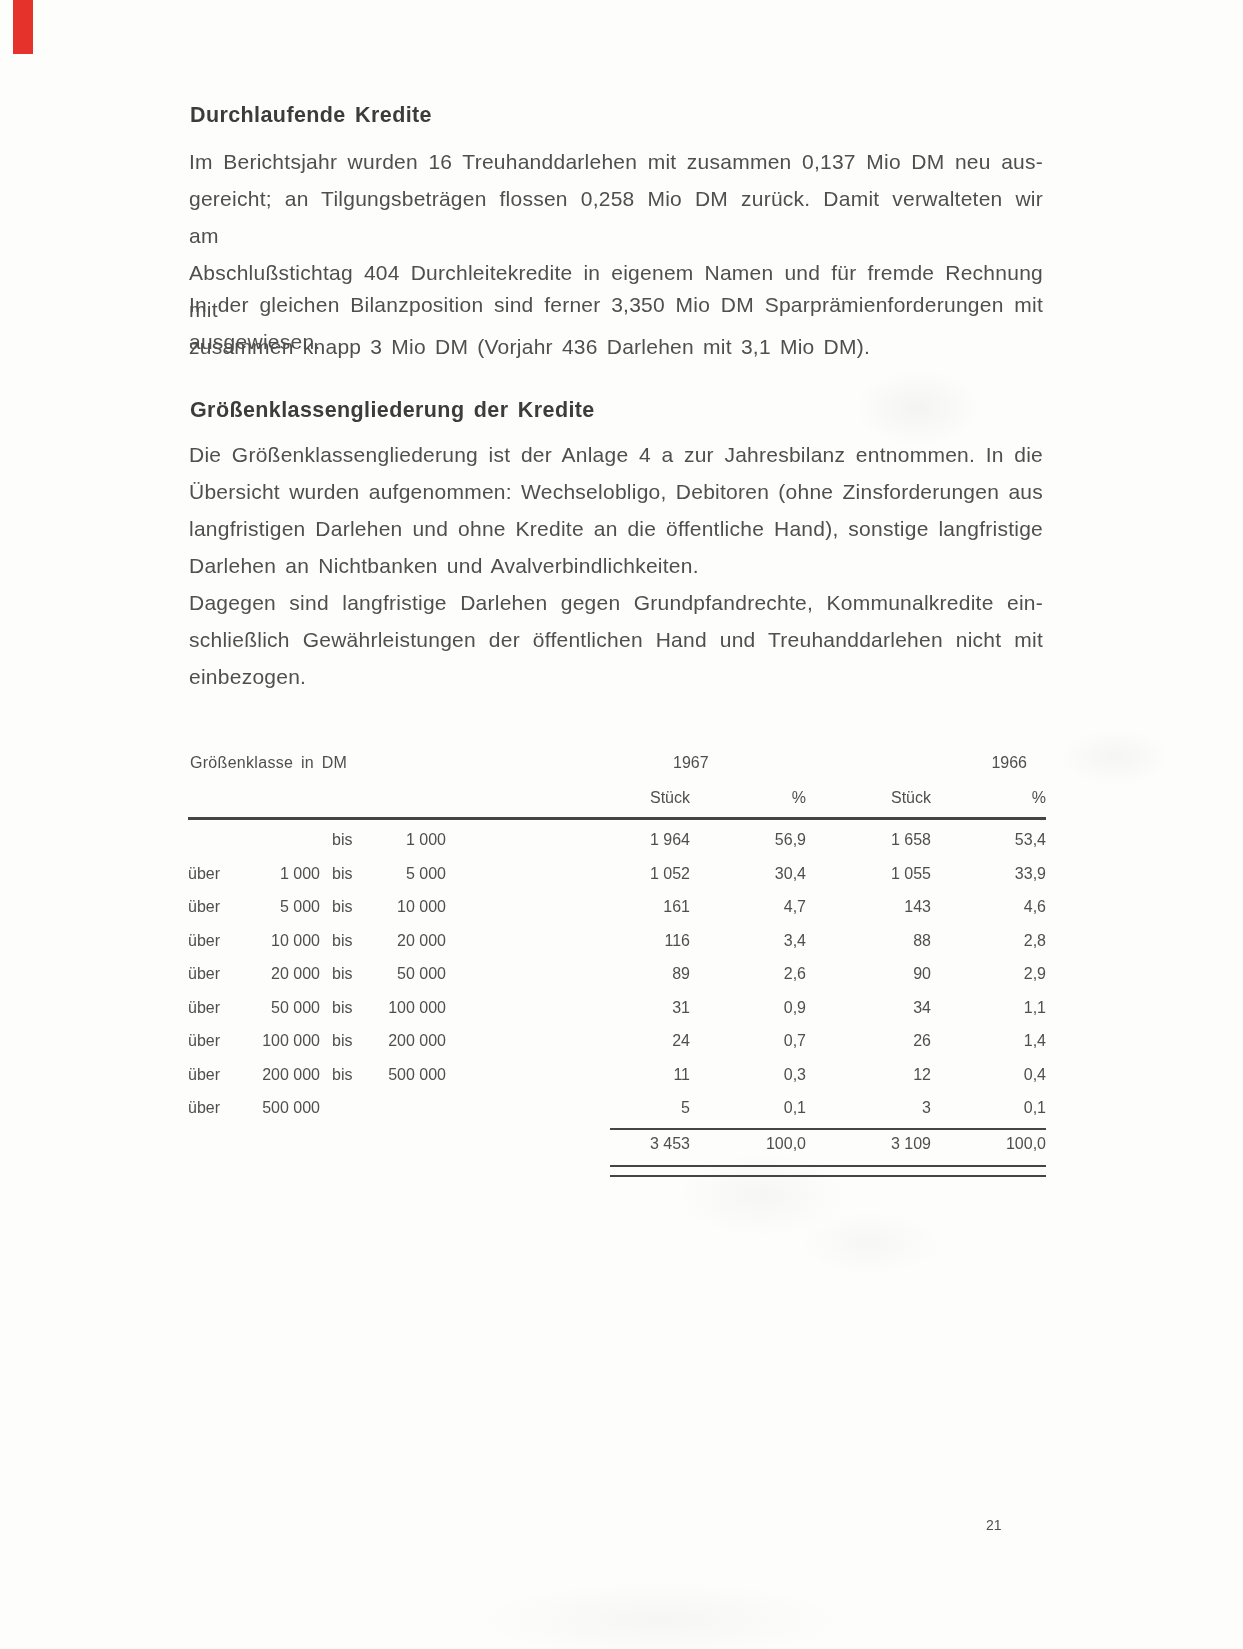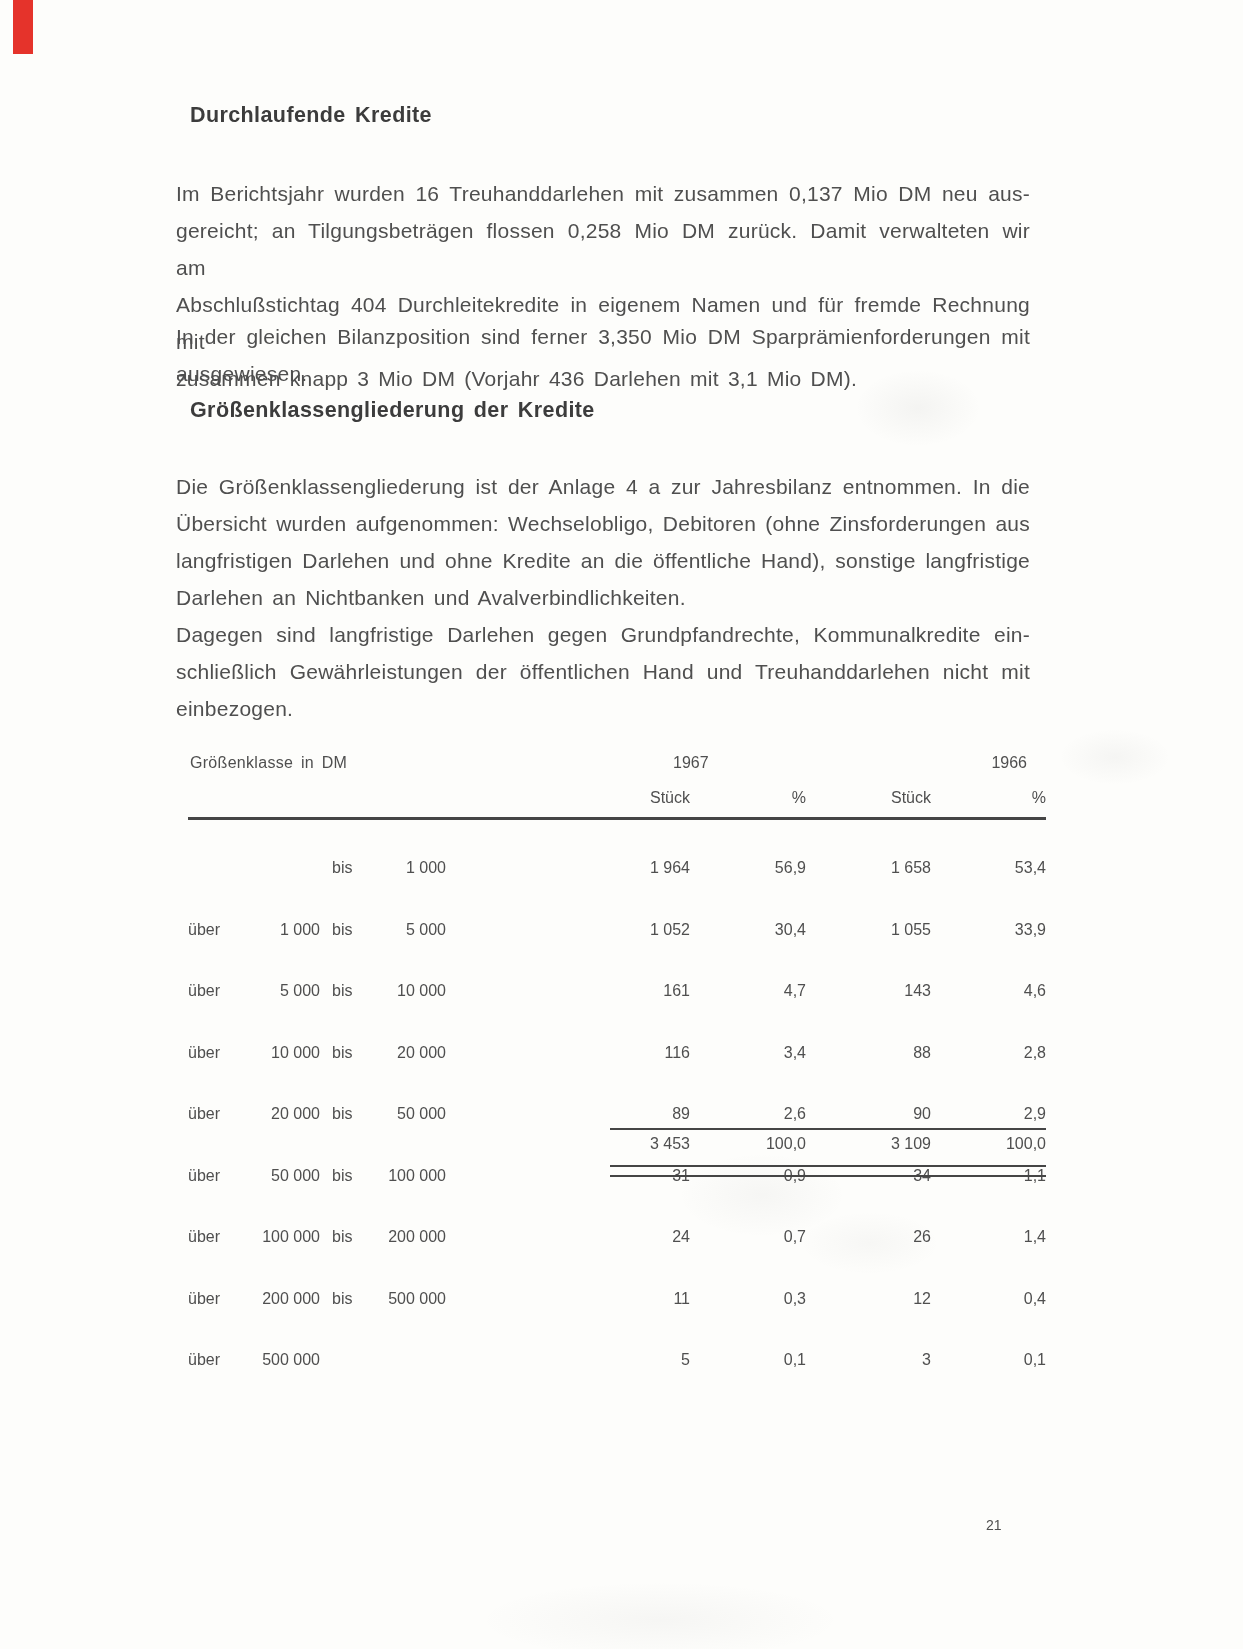--- a/index.html
+++ b/index.html
@@ -17,38 +17,38 @@
       radial-gradient(ellipse 260px 55px at 660px 1620px, rgba(70,70,70,0.04), transparent 70%);
     font-family:"Liberation Sans", sans-serif;
     color:var(--text);
     -webkit-font-smoothing:antialiased;
   }
   .corner-mark{position:absolute; left:13px; top:0; width:20px; height:54px; background:var(--corner-mark);}
   .heading{position:absolute; left:190px; font-size:21.5px; line-height:24px; font-weight:bold;
            color:var(--heading); letter-spacing:0.4px; word-spacing:3px;}
   #heading-1{top:103px;}
   #heading-2{top:398px;}
-  .para{position:absolute; left:176px; width:854px; font-size:21px; line-height:37px;
-        letter-spacing:0.25px; word-spacing:3px;margin-top:32px;}
+  .para{position:absolute; left:189px; width:854px; font-size:21px; line-height:37px;
+        letter-spacing:0.25px; word-spacing:3px;}
   #para-1{top:143px;} #para-2{top:286px;} #para-3{top:436px;} #para-4{top:584px;}
   .jline{text-align:justify; text-align-last:justify;}
   .jline.last{text-align-last:left;}
   
   .credit-table{position:absolute; left:188px; top:748px; width:858px; height:440px; font-size:16px;}
   .tbl-title{position:absolute; left:2px; top:6px; letter-spacing:0.3px; word-spacing:3px;}
   .year-1967{position:absolute; left:485px; top:6px; width:120px; }
   .year-1966{position:absolute; left:719px; top:6px; width:120px; text-align:right;}
   .grid-row{display:grid; grid-template-columns:52px 80px 46px 80px 244px 116px 125px 115px; align-items:baseline;}
   .unit-row{position:absolute; top:41px; left:0; width:858px;}
   .c-from,.c-to,.c-num{text-align:right;}
   .c-bis{padding-left:12px;}
   .c-span4{grid-column:1 / span 4;}
   .head-rule{position:absolute; top:69px; left:0; width:858px; height:3px; background:var(--rule);}
   .rows{position:absolute; top:83px; left:0; width:858px;}
-  .trow{height:33.5px;margin-top:28px;}
+  .trow{height:33.5px;}
   .totals-rule{position:absolute; top:380px; left:422px; width:436px; height:2px; background:var(--rule);}
   .totals-row{position:absolute; top:387px; left:0; width:858px;}
   .double-rule{position:absolute; top:417px; left:422px; width:436px; height:8px;
                border-top:2px solid var(--rule); border-bottom:2px solid var(--rule);}
   .page-number{position:absolute; left:986px; top:1517px; width:60px; text-align:left; font-size:14px;}
 </style>
 </head>
 <body>
 
 <div class="page">

